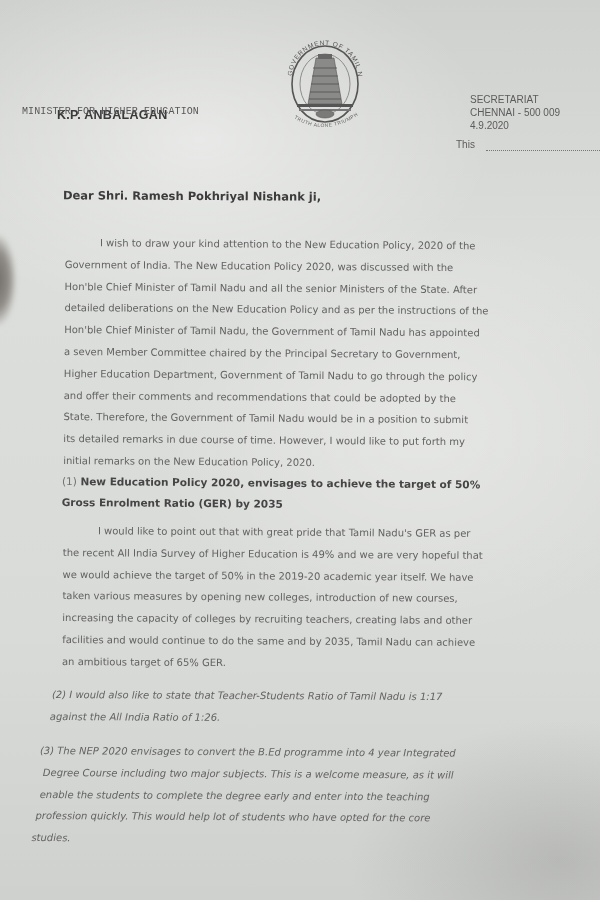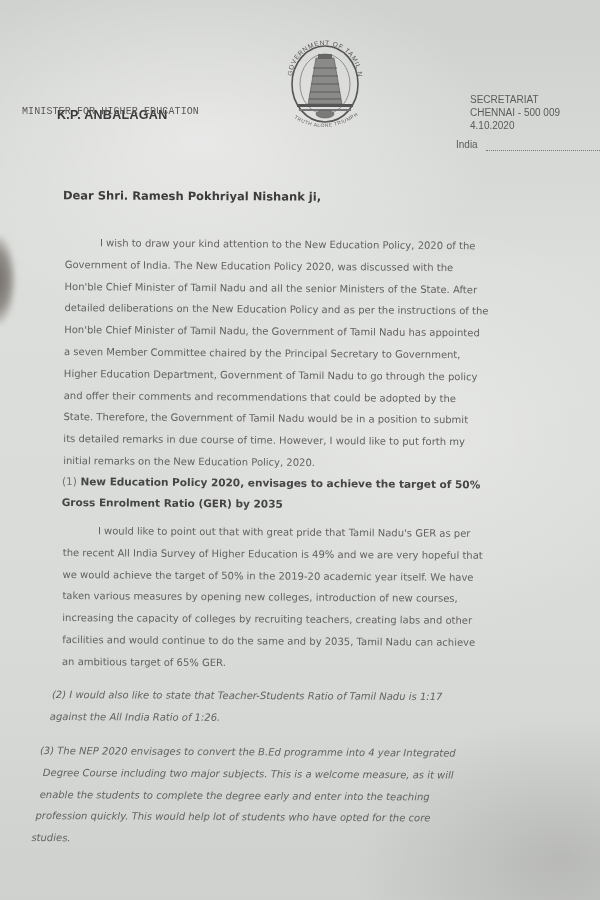--- a/index.html
+++ b/index.html
@@ -174,24 +174,24 @@
       <ellipse cx="45" cy="80" rx="9" ry="4" fill="#7a7a78" stroke="#555" stroke-width="0.6"></ellipse>
       <text font-family="Liberation Sans, sans-serif" font-size="5" fill="#666" letter-spacing="0.5">
         <textPath href="#arcBot" startOffset="0">TRUTH ALONE TRIUMPHS</textPath>
       </text>
     </svg>
   </div>
 
   <div class="addr">
     <span class="line secretariat">SECRETARIAT</span>
     <span class="line chennai">CHENNAI - 500 009</span>
-    <span class="line date-val">4.10.2020</span>
+    <span class="line date-val">4.9.2020</span>
   </div>
   <div class="date-row">
-    <span>India</span>
+    <span>This</span>
     <span class="dotline"></span>
   </div>
 
   <div class="salutation">Dear Shri. Ramesh Pokhriyal Nishank ji,</div>
 
   <div class="para p1">
     <span class="ln">I wish to draw your kind attention to the New Education Policy, 2020 of the</span>
     <span class="ln">Government of India. The New Education Policy 2020, was discussed with the</span>
     <span class="ln">Hon'ble Chief Minister of Tamil Nadu and all the senior Ministers of the State.  After</span>
     <span class="ln">detailed deliberations on the New Education Policy and as per the instructions of the</span>

